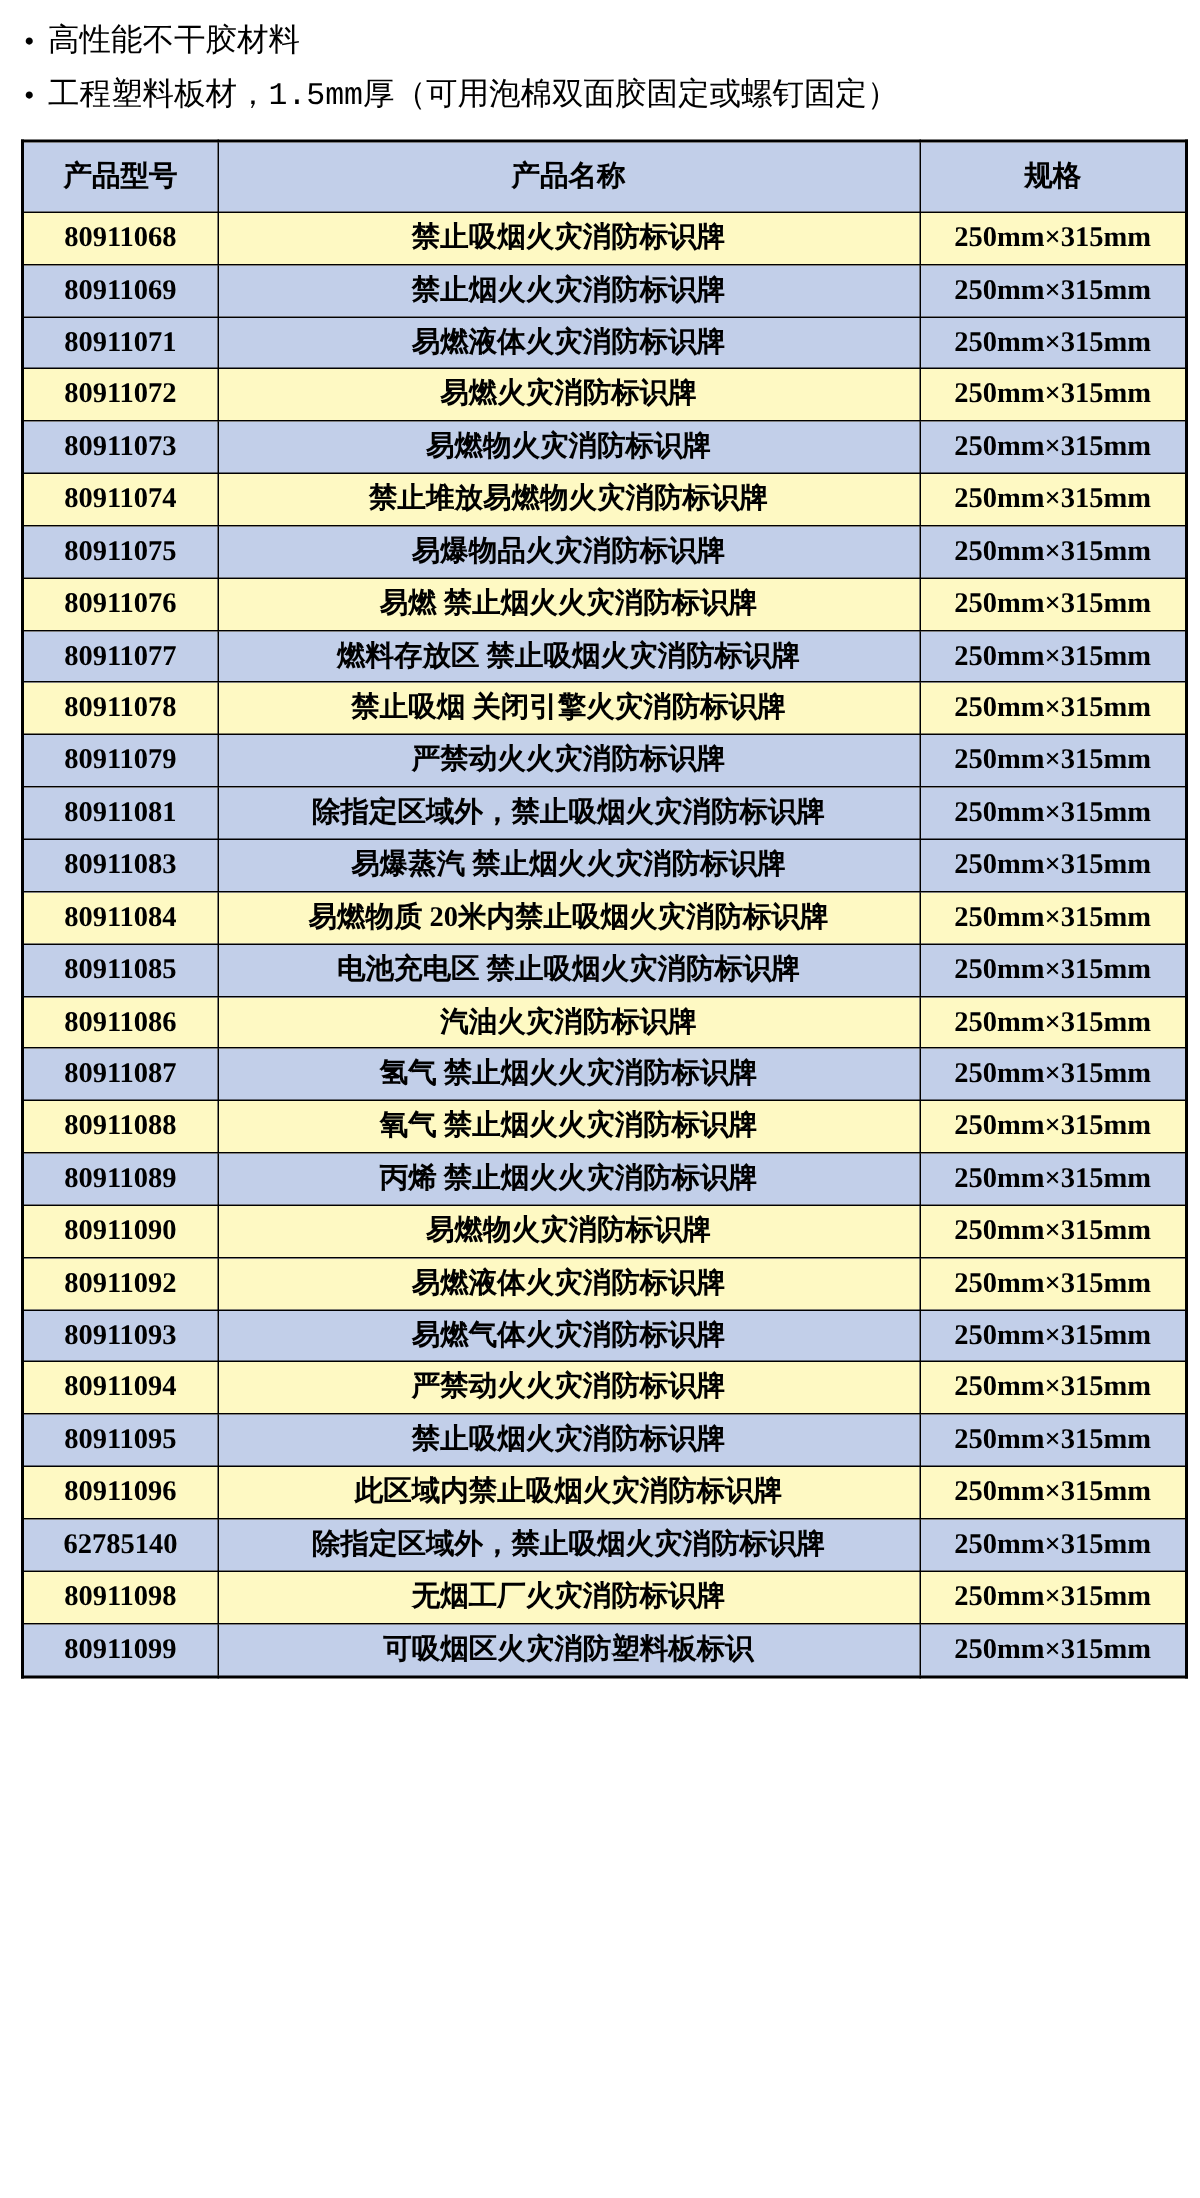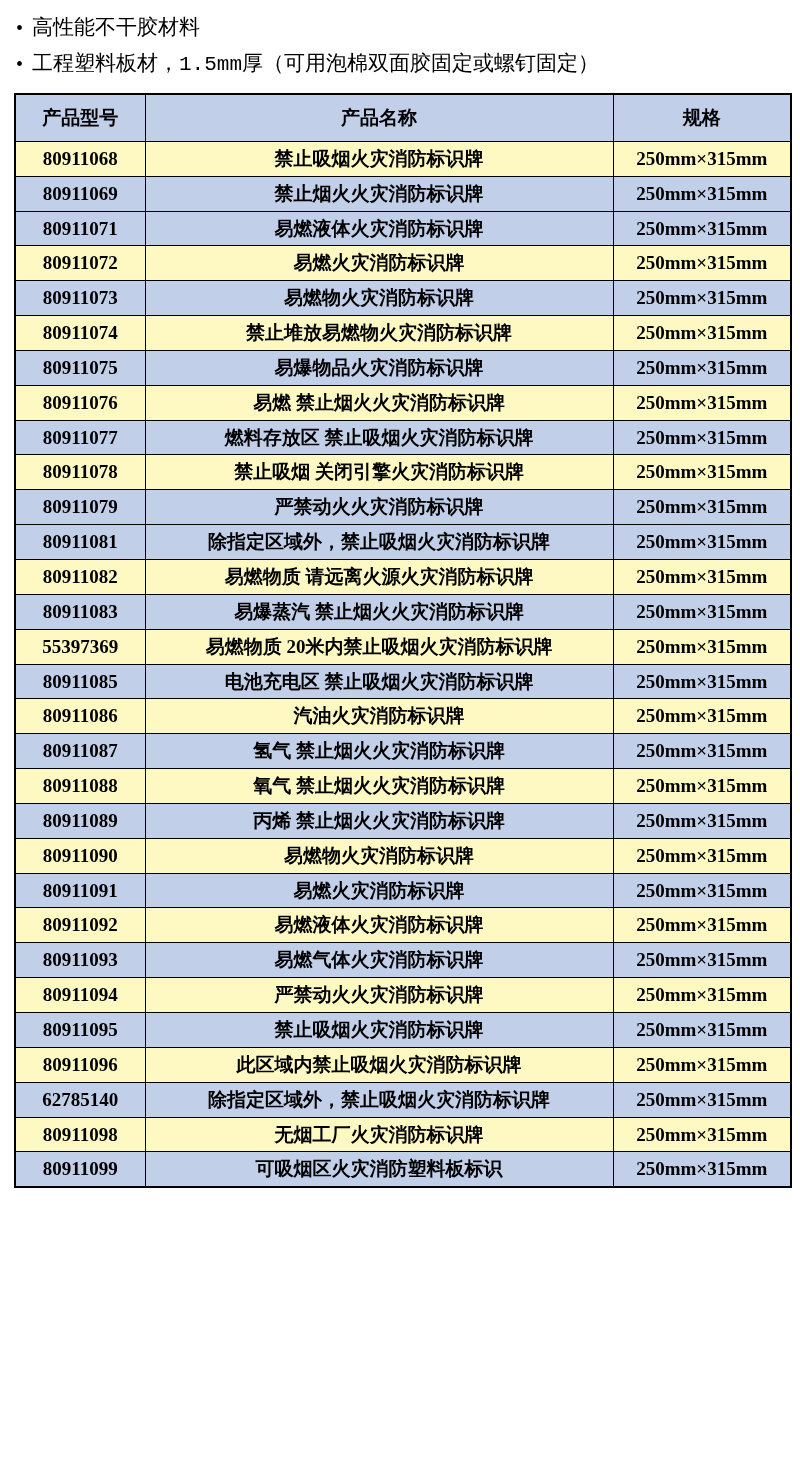--- a/index.html
+++ b/index.html
@@ -167,32 +167,27 @@
         <tr class="shaded">
           <td class="model-cell">80911079</td>
           <td class="name-cell">严禁动火火灾消防标识牌</td>
           <td class="spec-cell">250mm×315mm</td>
         </tr>
         <tr class="shaded">
           <td class="model-cell">80911081</td>
           <td class="name-cell">除指定区域外，禁止吸烟火灾消防标识牌</td>
           <td class="spec-cell">250mm×315mm</td>
         </tr>
-        <tr class="plain">
-          <td class="model-cell">80911082</td>
-          <td class="name-cell">易燃物质 请远离火源火灾消防标识牌</td>
-          <td class="spec-cell">250mm×315mm</td>
-        </tr>
         <tr class="shaded">
           <td class="model-cell">80911083</td>
           <td class="name-cell">易爆蒸汽 禁止烟火火灾消防标识牌</td>
           <td class="spec-cell">250mm×315mm</td>
         </tr>
         <tr class="plain">
-          <td class="model-cell">55397369</td>
+          <td class="model-cell">80911084</td>
           <td class="name-cell">易燃物质 20米内禁止吸烟火灾消防标识牌</td>
           <td class="spec-cell">250mm×315mm</td>
         </tr>
         <tr class="shaded">
           <td class="model-cell">80911085</td>
           <td class="name-cell">电池充电区 禁止吸烟火灾消防标识牌</td>
           <td class="spec-cell">250mm×315mm</td>
         </tr>
         <tr class="plain">
           <td class="model-cell">80911086</td>
@@ -212,25 +207,20 @@
         <tr class="shaded">
           <td class="model-cell">80911089</td>
           <td class="name-cell">丙烯 禁止烟火火灾消防标识牌</td>
           <td class="spec-cell">250mm×315mm</td>
         </tr>
         <tr class="plain">
           <td class="model-cell">80911090</td>
           <td class="name-cell">易燃物火灾消防标识牌</td>
           <td class="spec-cell">250mm×315mm</td>
         </tr>
-        <tr class="shaded">
-          <td class="model-cell">80911091</td>
-          <td class="name-cell">易燃火灾消防标识牌</td>
-          <td class="spec-cell">250mm×315mm</td>
-        </tr>
         <tr class="plain">
           <td class="model-cell">80911092</td>
           <td class="name-cell">易燃液体火灾消防标识牌</td>
           <td class="spec-cell">250mm×315mm</td>
         </tr>
         <tr class="shaded">
           <td class="model-cell">80911093</td>
           <td class="name-cell">易燃气体火灾消防标识牌</td>
           <td class="spec-cell">250mm×315mm</td>
         </tr>

